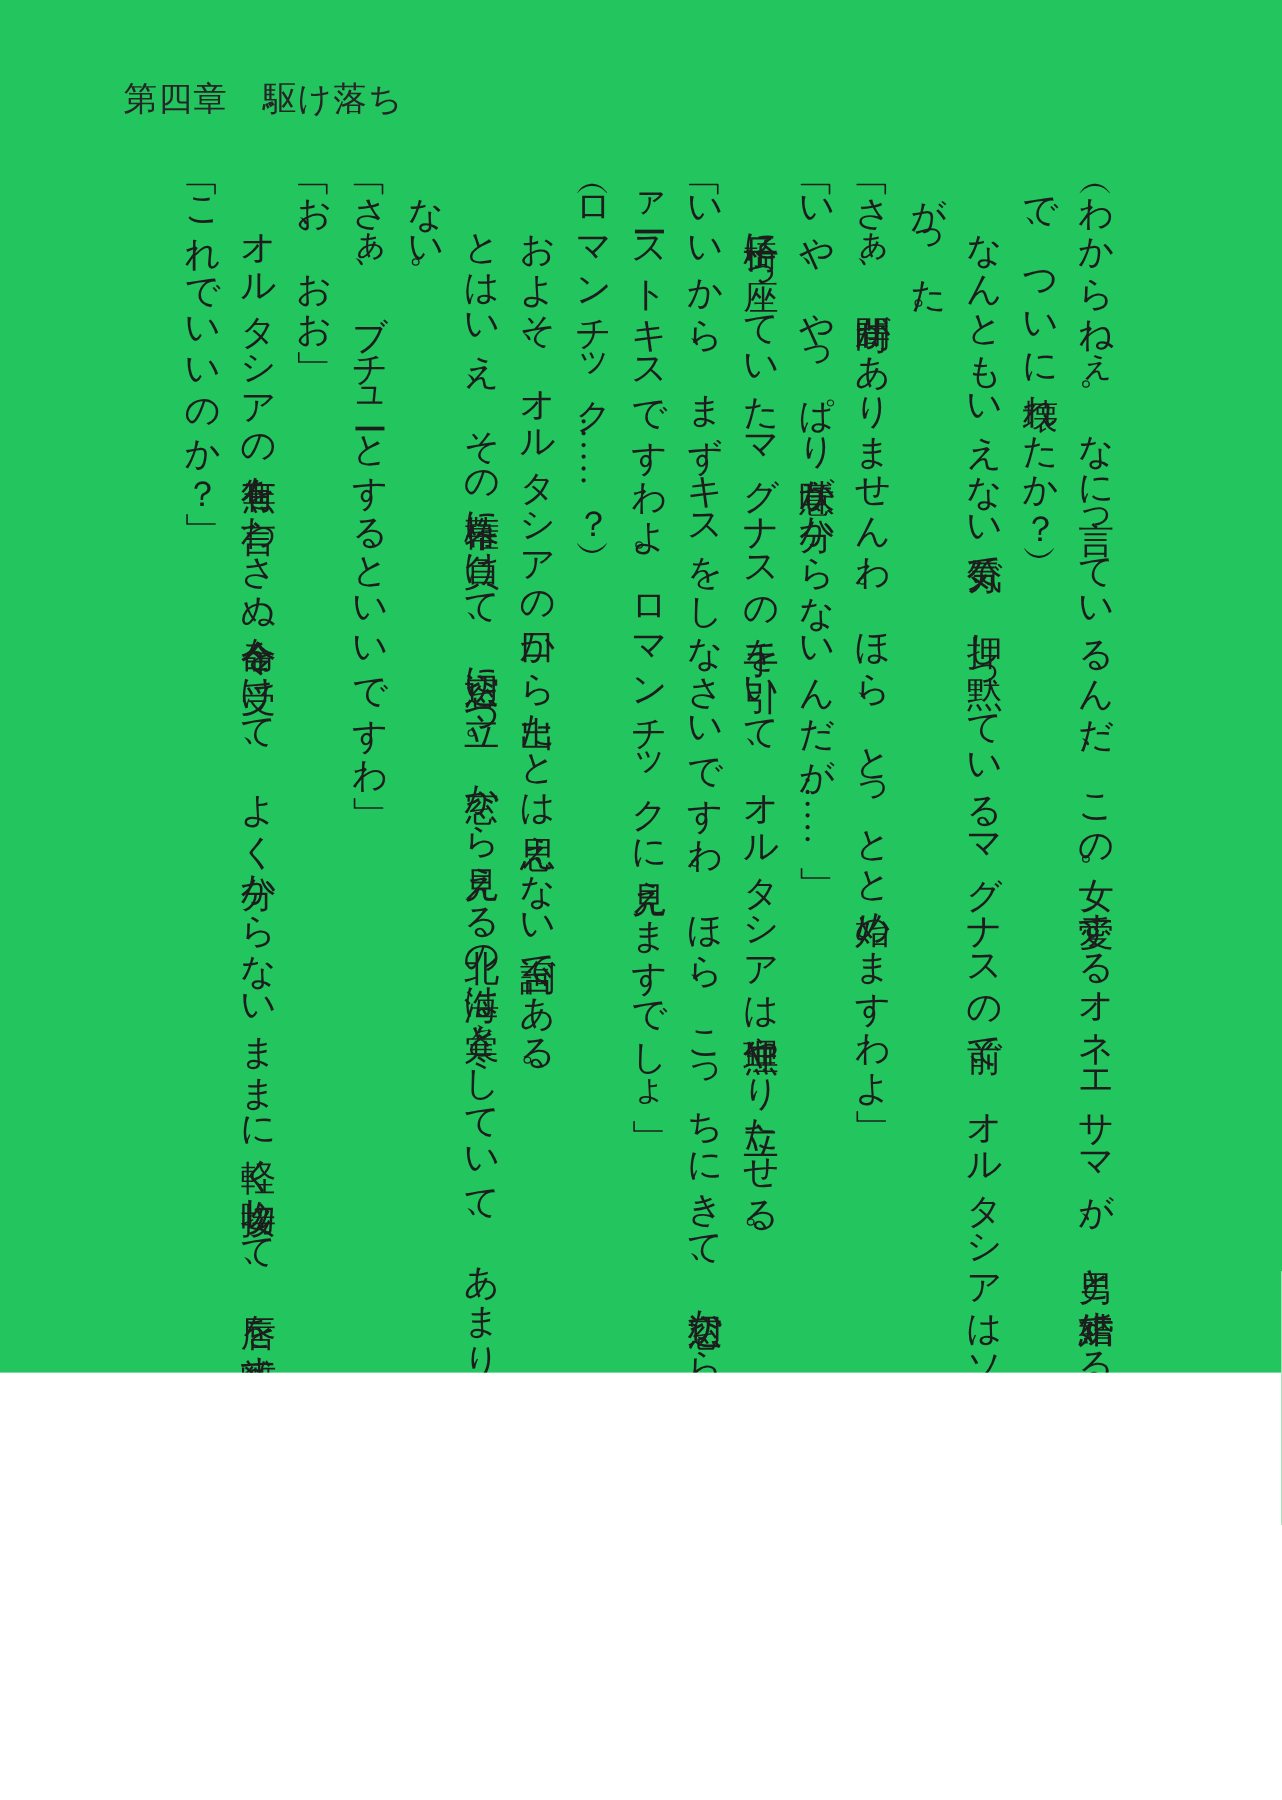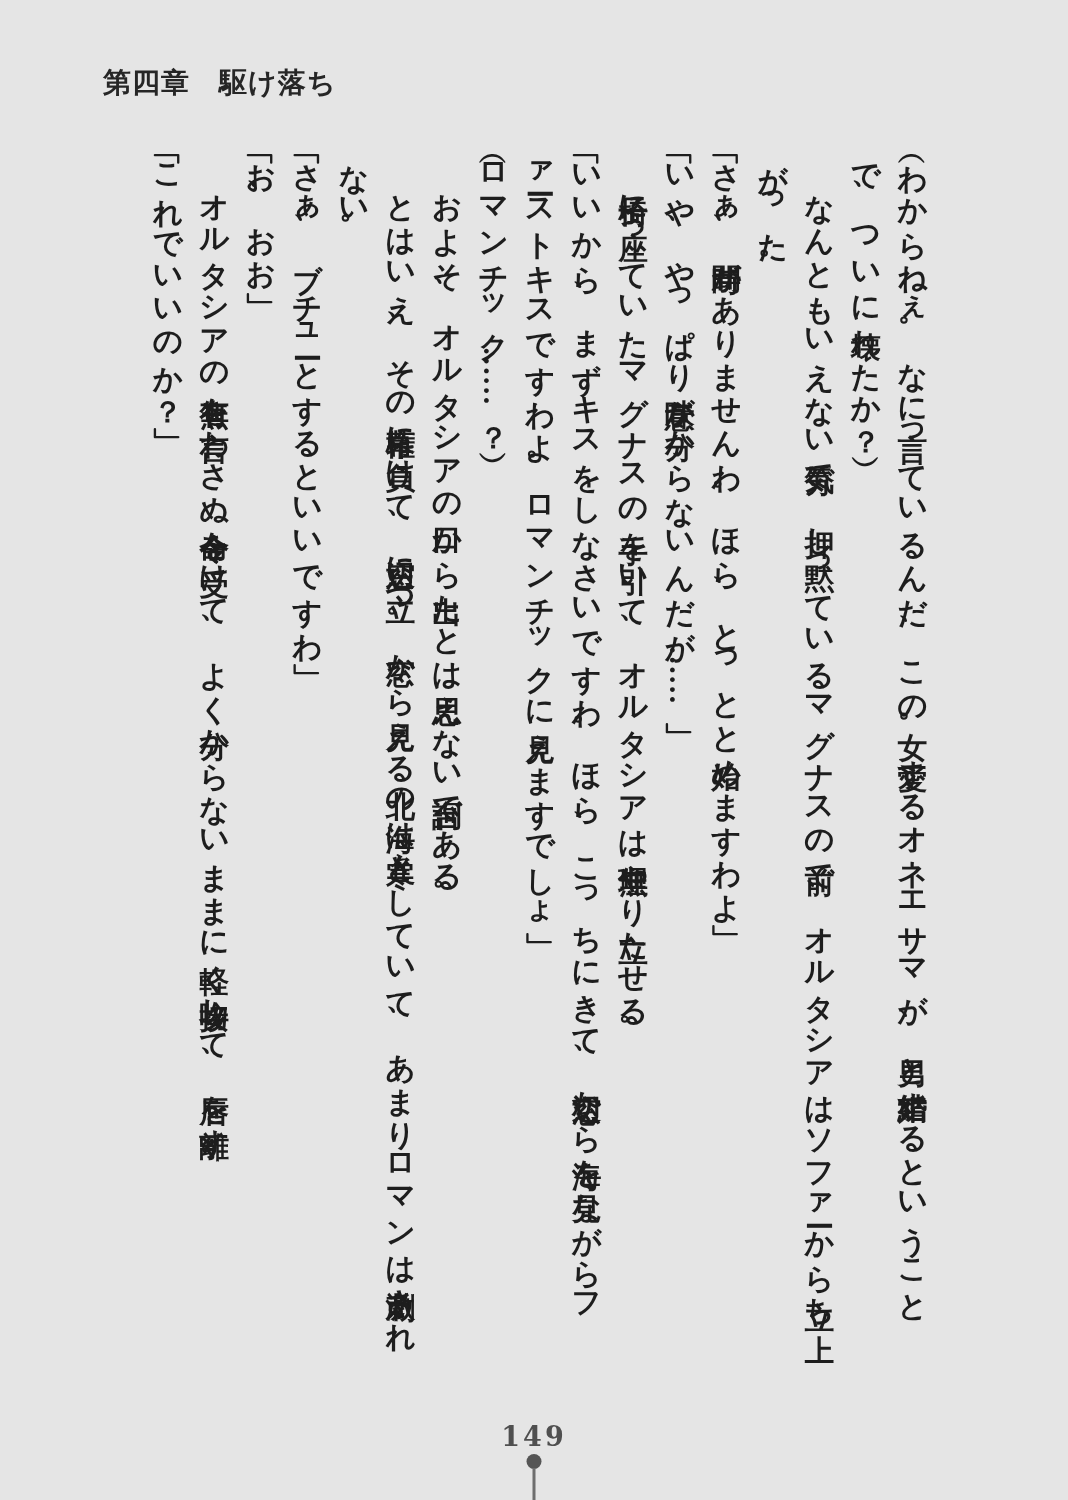--- a/index.html
+++ b/index.html
@@ -3,25 +3,24 @@
 <meta charset="utf-8">
 <style>
   html, body {
     margin: 0;
     padding: 0;
     background: #ffffff;
   }
   .page {
     position: relative;
     width: 1068px;
-    height: 1500px;
-    background: #e5e5e5;
+    height: 1144px;
+    background: #22c55e;
     overflow: hidden;
     font-family: "Liberation Serif", serif;
-    font-weight: bold;
   }
   .chapter-header {
     position: absolute;
     top: 64px;
     left: 103px;
     font-size: 28px;
     letter-spacing: 1px;
     color: #262626;
     white-space: pre;
   }
@@ -99,19 +98,14 @@
       <p class="para dialogue">「いいから、まずキスをしなさいですわ。ほら、こっちにきて、窓辺から海を見ながらファーストキスですわよ。ロマンチックに見えますでしょ」</p>
       <p class="para thought">（ロマンチック……？）</p>
       <p class="para narrative">およそ、オルタシアの口から出たとは思えない台詞である。</p>
       <p class="para narrative">とはいえ、その権幕に負けて、窓辺に立つ。窓から見える北の海は寒々としていて、あまりロマンは刺激されない。</p>
       <p class="para dialogue">「さぁ、ブチューとするといいですわ」</p>
       <p class="para dialogue">「お、おお」</p>
       <p class="para narrative">オルタシアの有無を言わさぬ命令を受けて、よく分からないままに軽く接吻して、唇を離す。</p>
       <p class="para dialogue">「これでいいのか？」</p>
     </div>
 
-  <div class="footer">
-    <div class="page-number">149</div>
-    <div class="ornament-dot"></div>
-    <div class="ornament-stem"></div>
-  </div>
 
 </div>
 
 </body></html>

